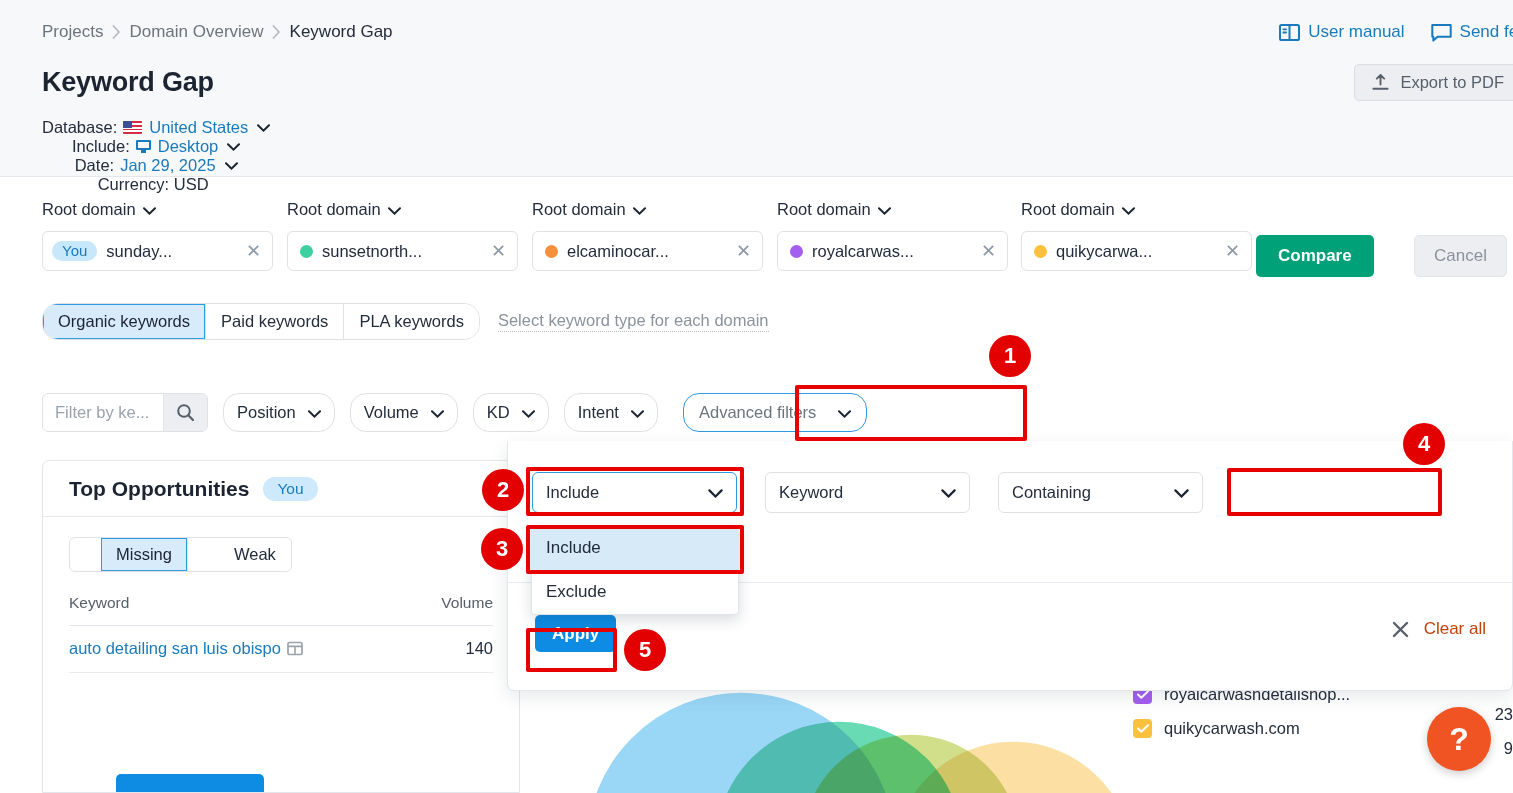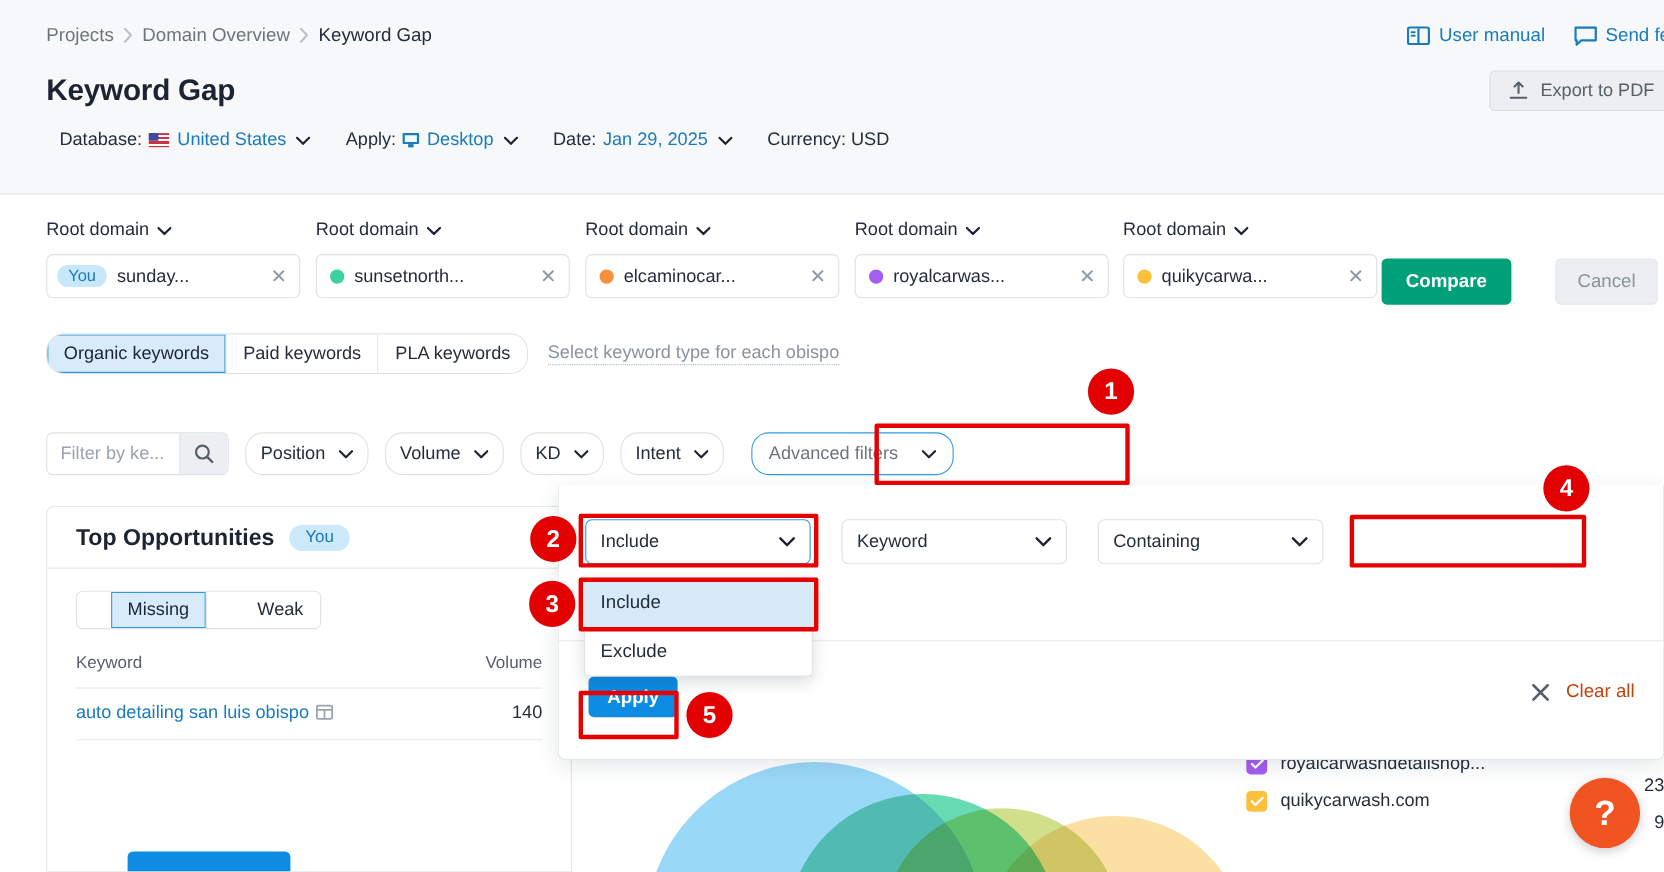--- a/index.html
+++ b/index.html
@@ -34,23 +34,24 @@
     color:#b4bcc4; font-size:15px;
   }
   .crumb-sep svg { display:block; margin:0 auto; }
 
   .page-title {
     position:absolute; left:42px; top:67px;
     font-size:27px; font-weight:bold; color:#1c2432; letter-spacing:-0.2px;
   }
 
   .meta-row {
-    position:absolute; left:54px; top:118px;
+    position:absolute; left:42px; top:118px;
     display:flex; align-items:center; font-size:16.5px; gap:0;
     white-space:nowrap;
+    flex-direction:column;
   }
   .meta-item { display:flex; align-items:center; margin-right:32px; }
   .meta-label { color:#242d3c; margin-right:6px; }
   .meta-value { color:#197bbd; display:flex; align-items:center; gap:5px; cursor:pointer;}
   .meta-value .vtext { color:#197bbd; }
   .caret { display:inline-block; margin-left:4px; }
   .caret svg { display:block; }
   .flag {
     width:19px; height:13px; display:inline-block; position:relative;
     border-radius:1px; overflow:hidden; background:#fff; flex:0 0 auto;
@@ -274,21 +275,21 @@
           <span class="vtext">United States</span>
           <span class="caret">
               <svg width="13" height="8" viewBox="0 0 13 8">
                 <path d="M1 1.2 L6.5 6.6 L12 1.2" stroke="#1c2432" stroke-width="2" fill="none" stroke-linecap="round"></path>
               </svg>
             </span>
         </span>
       </div>
 
       <div class="meta-item">
-        <span class="meta-label">Apply:</span>
+        <span class="meta-label">Include:</span>
         <span class="meta-value">
           <span class="mon">
               <i></i>
               <b></b>
             </span>
           <span class="vtext">Desktop</span>
           <span class="caret">
               <svg width="13" height="8" viewBox="0 0 13 8">
                 <path d="M1 1.2 L6.5 6.6 L12 1.2" stroke="#1c2432" stroke-width="2" fill="none" stroke-linecap="round"></path>
               </svg>
@@ -414,21 +415,21 @@
     <button class="compare-btn">Compare</button>
     <button class="cancel-btn">Cancel</button>
   </div>
 
   <div class="kwtype-row">
     <div class="segmented">
       <div class="seg active">Organic keywords</div>
       <div class="seg">Paid keywords</div>
       <div class="seg">PLA keywords</div>
     </div>
-    <div class="dotted-link">Select keyword type for each obispo</div>
+    <div class="dotted-link">Select keyword type for each domain</div>
   </div>
 
   <div class="filterbar">
     <div class="search-box">
       <input type="text" placeholder="Filter by ke..." style="">
       <div class="search-btn">
         <svg width="19" height="19" viewBox="0 0 19 19">
             <circle cx="8" cy="8" r="5.8" fill="none" stroke="#57606a" stroke-width="2"></circle>
             <path d="M12.3 12.3 L17 17" stroke="#57606a" stroke-width="2.2" stroke-linecap="round"></path>
           </svg>

